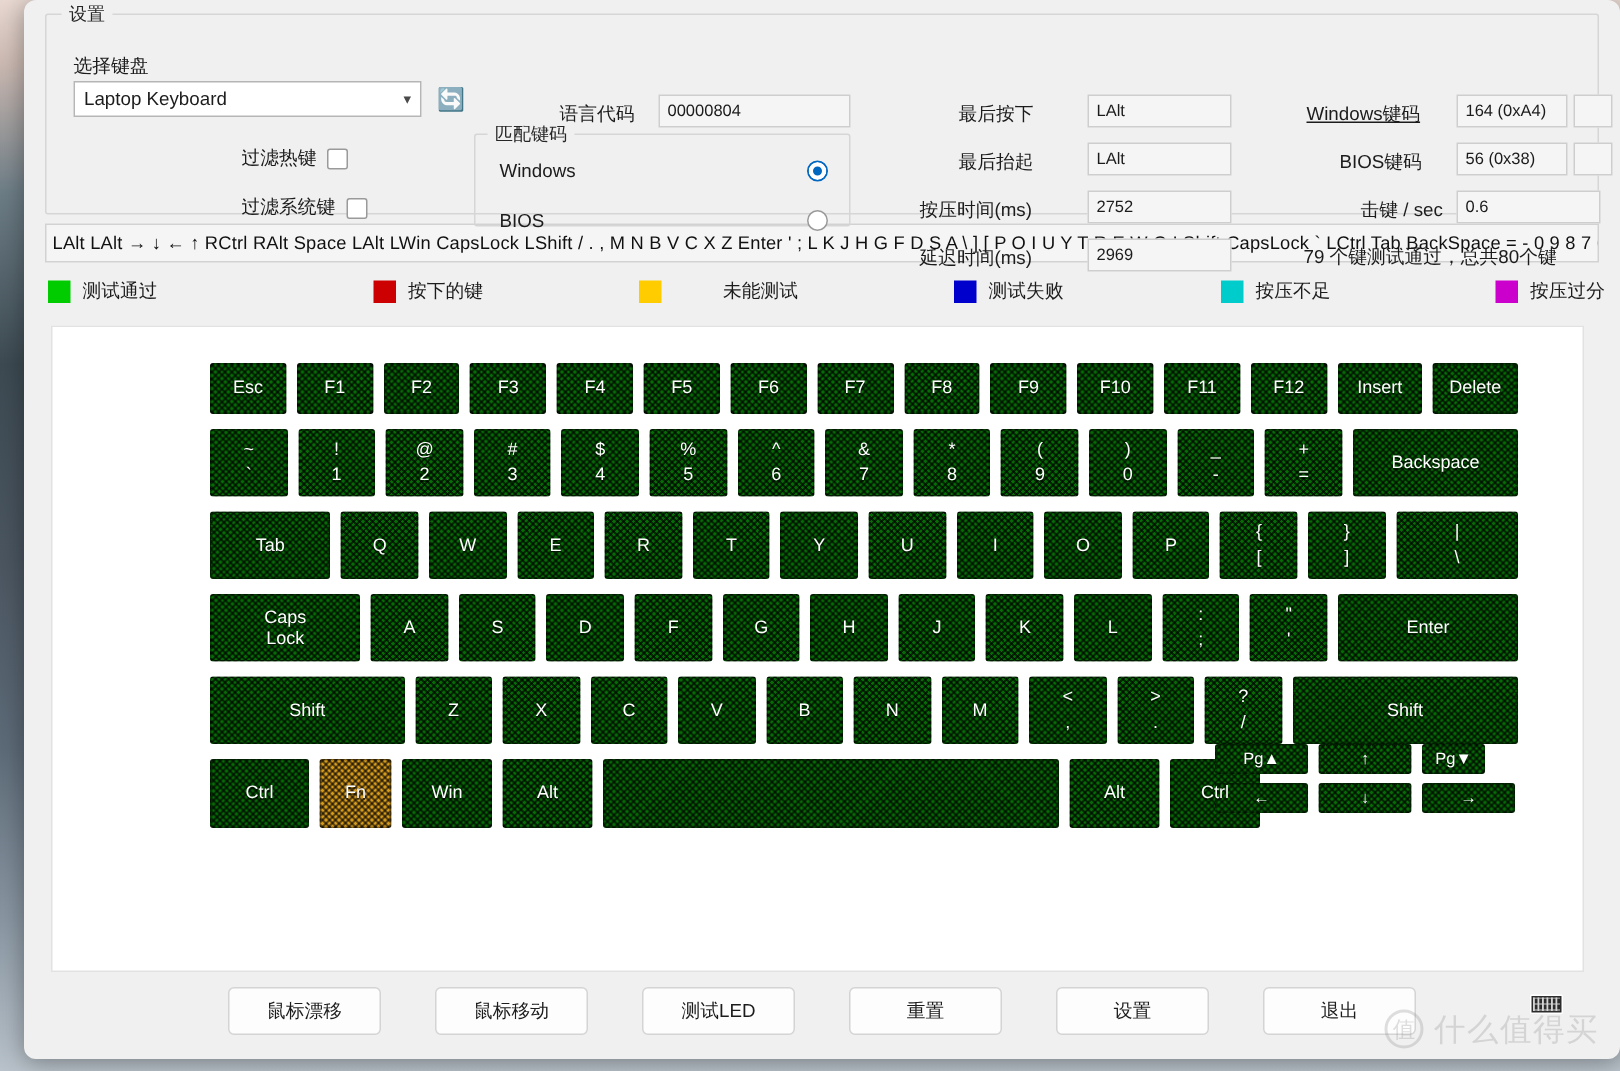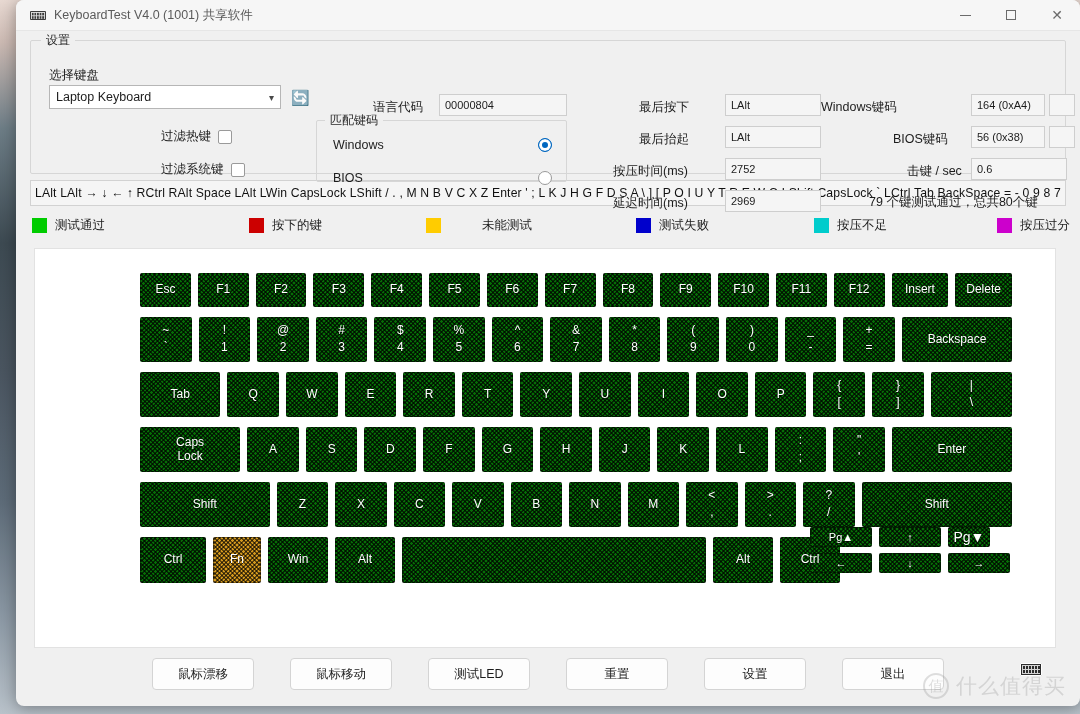--- a/index.html
+++ b/index.html
@@ -118,21 +118,21 @@
   #radio-windows { left: 16px; top: 17px; }
   #radio-bios    { left: 16px; top: 50px; }
 
   
   #last-down-label { left: 608px; top: 58px; }  #last-down-field { left: 694px; top: 53px; width: 96px; }
   #last-up-label   { left: 608px; top: 90px; }  #last-up-field   { left: 694px; top: 85px; width: 96px; }
   #press-ms-label  { left: 582px; top: 122px; } #press-ms-field  { left: 694px; top: 117px; width: 96px; }
   #delay-ms-label  { left: 582px; top: 154px; } #delay-ms-field  { left: 694px; top: 149px; width: 96px; }
 
   
-  #win-code-label  { left: 790px; top: 58px; }  #win-code-field  { left: 940px; top: 53px; width: 74px; }
+  #win-code-label  { left: 840px; top: 58px; text-decoration: underline; }  #win-code-field  { left: 940px; top: 53px; width: 74px; }
   #bios-code-label { left: 862px; top: 90px; }  #bios-code-field { left: 940px; top: 85px; width: 74px; }
   #strokes-label   { left: 876px; top: 122px; } #strokes-field   { left: 940px; top: 117px; width: 96px; }
   #win-code-extra  { left: 1018px; top: 53px; width: 26px; }
   #bios-code-extra { left: 1018px; top: 85px; width: 26px; }
   #pass-summary    { left: 838px; top: 153px; font-size: 12.5px; color: #1c1c1c; white-space: nowrap; }
 
   
   #key-log {
     margin: 4px 14px 0 14px; height: 26px; flex: 0 0 26px;
     background: #f5f5f5; border: 1px solid #d2d2d2;
@@ -226,36 +226,20 @@
       linear-gradient(90deg, #fff 1px, transparent 1px),
       linear-gradient(180deg, #fff 1px, transparent 1px);
     background-size: 3px 4px; opacity: .8;
   }
 </style>
 </head>
 <body>
 
 <div id="app-window">
 
-  <div id="titlebar">
-    <div class="title-left">
-      <span class="kbd-glyph"></span>
-      <span id="window-title">KeyboardTest V4.0 (1001) 共享软件</span>
-    </div>
-    <div class="title-spacer"></div>
-    <div class="winbtn" id="minimize-button">
-      <span class="glyph-min"></span>
-    </div>
-    <div class="winbtn" id="maximize-button">
-      <span class="glyph-max"></span>
-    </div>
-    <div class="winbtn" id="close-button">
-      <span class="glyph-close">✕</span>
-    </div>
-  </div>
 
   <div id="settings-area">
     <div id="settings-fieldset">
       <span id="settings-legend">设置</span>
 
       <span class="abs lbl" id="keyboard-select-label">选择键盘</span>
       <div class="abs" id="keyboard-select">
         <span>Laptop Keyboard</span>
         <span class="chev">▾</span>
       </div>
@@ -638,21 +622,21 @@
           </div>
         </div>
         <div style="position: absolute; right: 0px; bottom: 10px; width: 202px;">
           <div class="krow" style="margin-bottom: 6px;">
             <div class="key k-pass" style="width: 62px; height: 20px; font-size: 11px;">
               <span class="kl">Pg▲</span>
             </div>
             <div class="key k-pass" style="width: 62px; height: 20px; font-size: 11px;">
               <span class="kl">↑</span>
             </div>
-            <div class="key k-pass" style="width: 42px; height: 20px; font-size: 14px;">
+            <div class="key k-pass" style="width: 42px; height: 20px; font-size: 11px;">
               <span class="kl">Pg▼</span>
             </div>
           </div>
           <div class="krow" style="margin-bottom: 0px;">
             <div class="key k-pass" style="width: 62px; height: 20px; font-size: 11px;">
               <span class="kl">←</span>
             </div>
             <div class="key k-pass" style="width: 62px; height: 20px; font-size: 11px;">
               <span class="kl">↓</span>
             </div>

